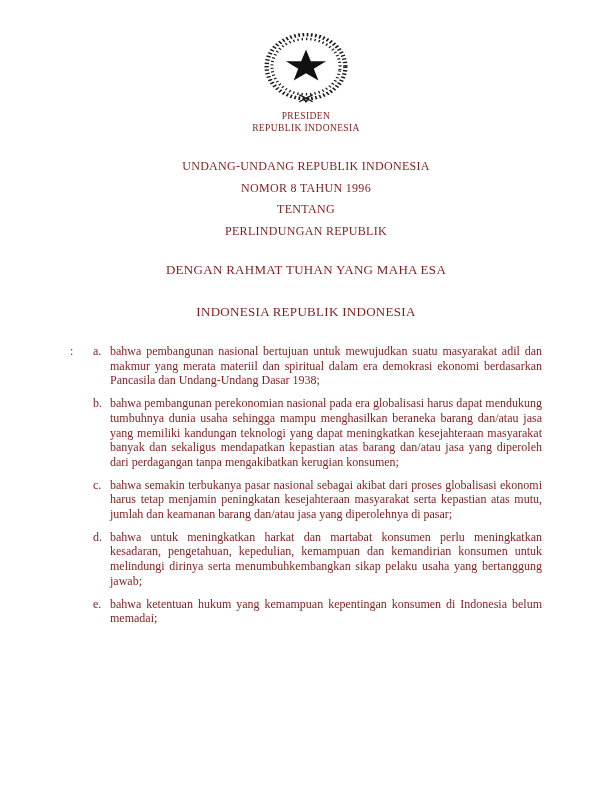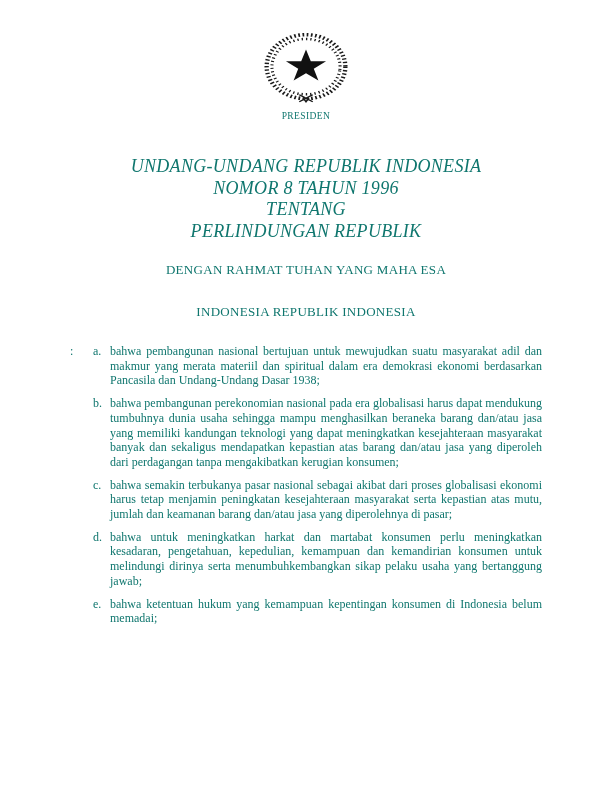--- a/index.html
+++ b/index.html
@@ -6,21 +6,21 @@
     margin: 0;
     padding: 0;
     background: #ffffff;
   }
   .page {
     position: relative;
     width: 612px;
     height: 792px;
     background: #ffffff;
     font-family: "Liberation Serif", "DejaVu Serif", serif;
-    color: #0f766e;
+    color: #7f1d1d;
     overflow: hidden;
   }
   .emblem-wrap {
     position: absolute;
     top: 30px;
     left: 0;
     right: 0;
     display: flex;
     justify-content: center;
   }
@@ -33,24 +33,23 @@
     font-size: 9.5px;
     line-height: 11.5px;
     letter-spacing: 0.4px;
   }
   .title-block {
     position: absolute;
     top: 156px;
     left: 0;
     right: 0;
     text-align: center;
-    font-size: 18px;
+    font-size: 12px;
     line-height: 21.5px;
     letter-spacing: 0.3px;
-    font-style: italic;
   }
   .invocation {
     position: absolute;
     top: 262px;
     left: 0;
     right: 0;
     text-align: center;
     font-size: 13px;
     letter-spacing: 0.3px;
   }
@@ -105,20 +104,21 @@
     <svg width="96" height="78" viewBox="0 0 100 100" preserveAspectRatio="none">
       <circle cx="50" cy="47" r="41" fill="none" stroke="#1a1a1a" stroke-width="4.5" stroke-dasharray="1.8 2.6"></circle>
       <circle cx="50" cy="47" r="35.5" fill="none" stroke="#1a1a1a" stroke-width="3.2" stroke-dasharray="1.4 3.1" transform="rotate(8 50 47)"></circle>
       <polygon fill="#111111" points="50,25 55,40.1 70.9,40.2 58.1,49.6 62.9,64.8 50,55.5 37.1,64.8 41.9,49.6 29.1,40.2 45,40.1"></polygon>
       <path d="M43 92 L57 83 M43 83 L57 92 M47 87 L50 92 L53 87" stroke="#1a1a1a" stroke-width="1.8" fill="none"></path>
     </svg>
   </div>
 
   <div class="org-block">
     <div>PRESIDEN</div>
+    <div>REPUBLIK INDONESIA</div>
   </div>
 
   <div class="title-block">
     <div>UNDANG-UNDANG REPUBLIK INDONESIA</div>
     <div>NOMOR 8 TAHUN 1996</div>
     <div>TENTANG</div>
     <div>PERLINDUNGAN REPUBLIK</div>
   </div>
 
   <div class="invocation">DENGAN RAHMAT TUHAN YANG MAHA ESA</div>

